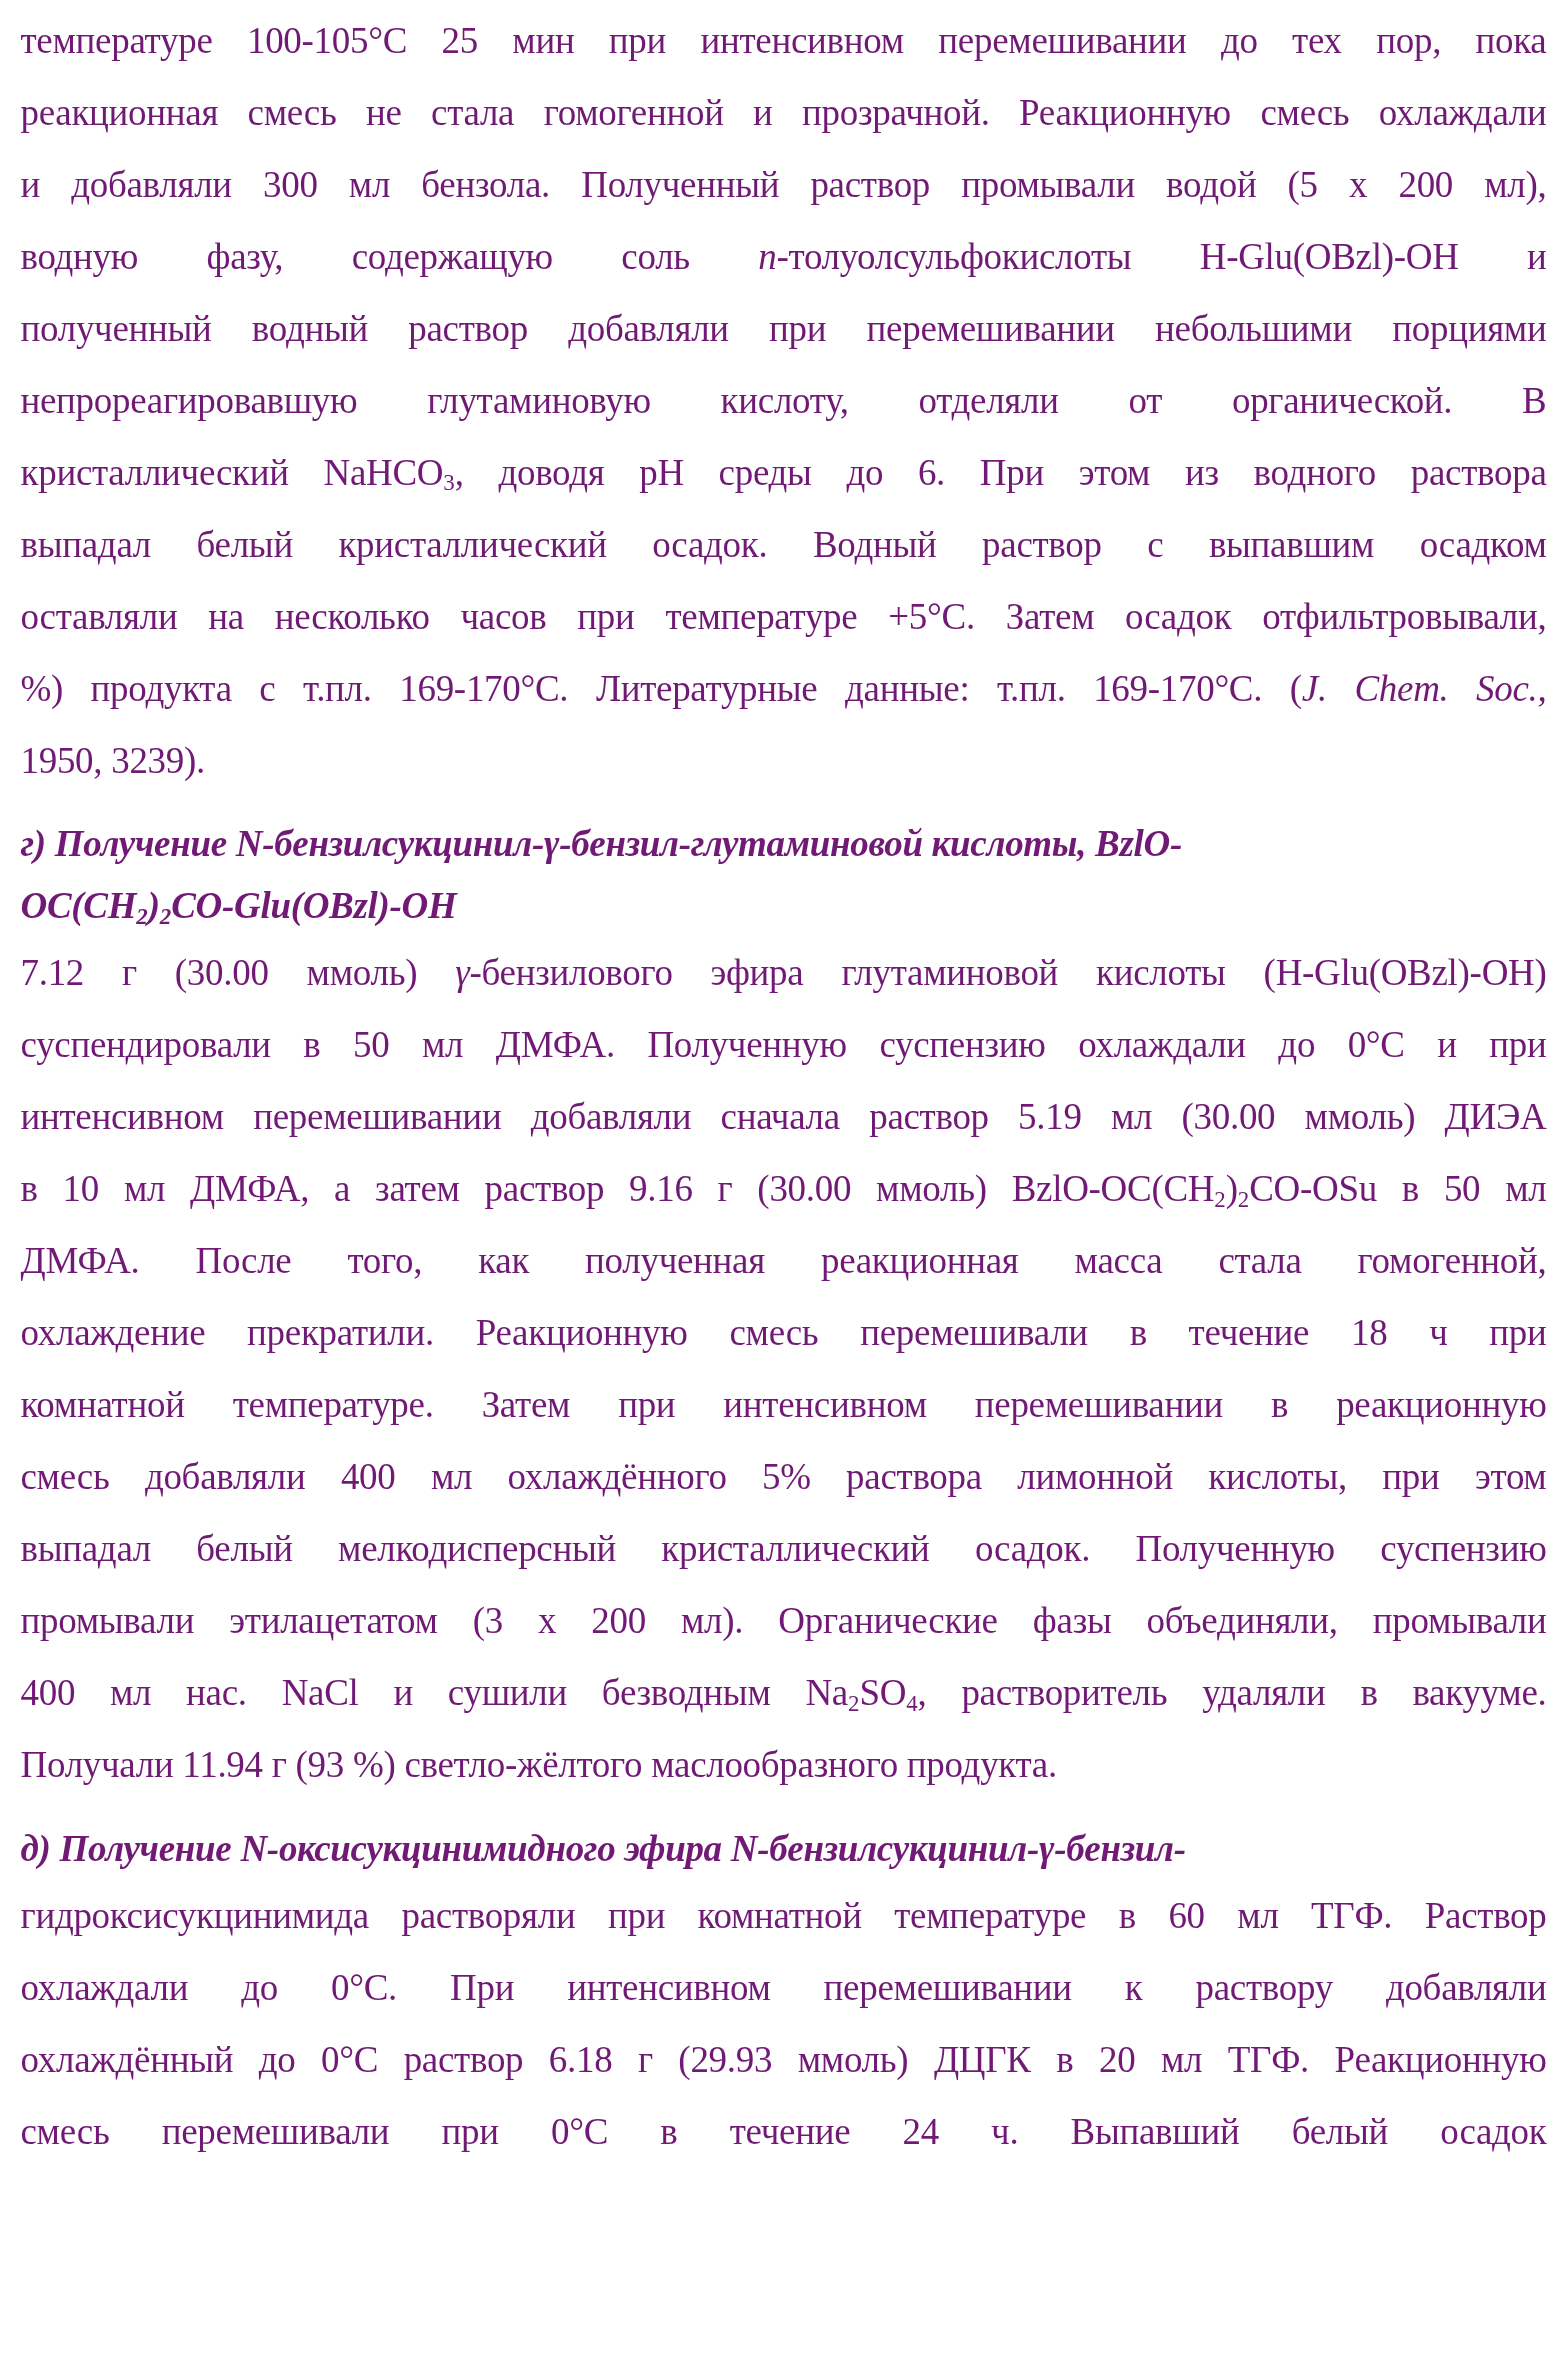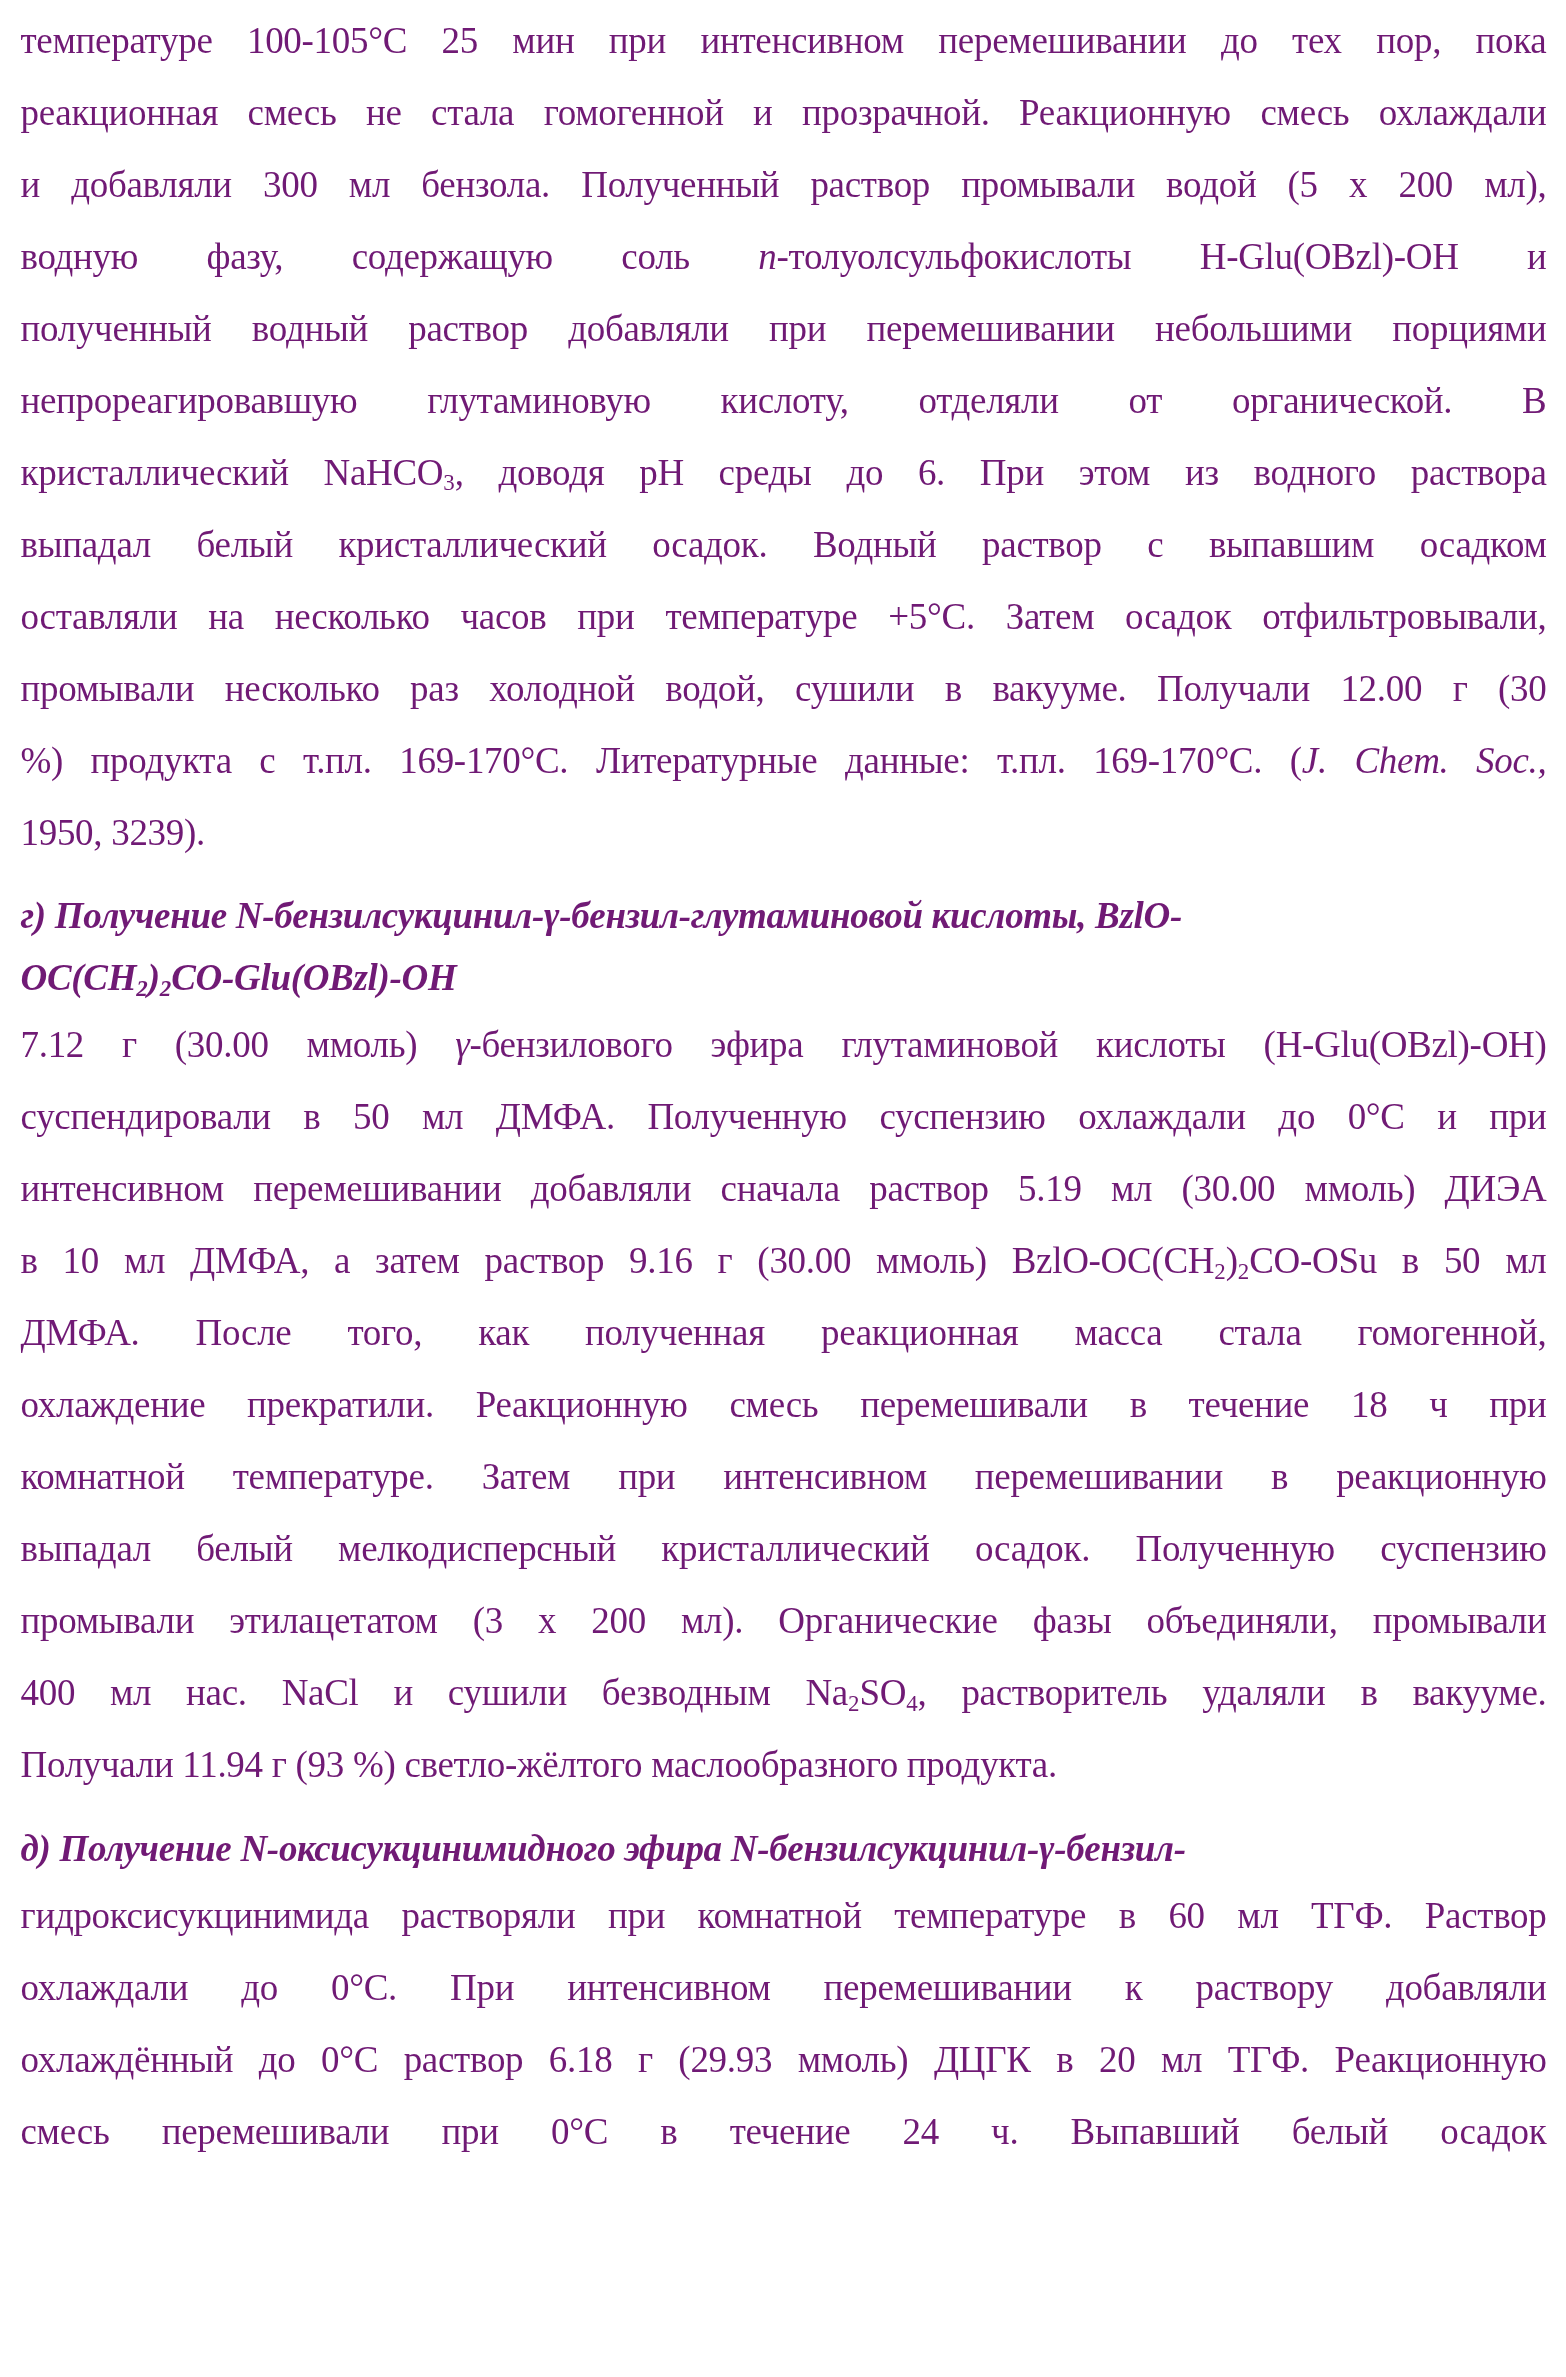--- a/index.html
+++ b/index.html
@@ -61,36 +61,36 @@
     <div class="block paragraph">
       <div class="line"><span>температуре 100-105°С 25 мин при интенсивном перемешивании до тех пор, пока</span></div>
       <div class="line"><span>реакционная смесь не стала гомогенной и прозрачной. Реакционную смесь охлаждали</span></div>
       <div class="line"><span>и добавляли 300 мл бензола. Полученный раствор промывали водой (5 х 200 мл),</span></div>
       <div class="line"><span>водную фазу, содержащую соль </span><span class="it">n</span><span>-толуолсульфокислоты H-Glu(OBzl)-OH и</span></div>
       <div class="line"><span>полученный водный раствор добавляли при перемешивании небольшими порциями</span></div>
       <div class="line"><span>непрореагировавшую глутаминовую кислоту, отделяли от органической. В</span></div>
       <div class="line"><span>кристаллический NaHCO</span><sub>3</sub><span>, доводя pH среды до 6. При этом из водного раствора</span></div>
       <div class="line"><span>выпадал белый кристаллический осадок. Водный раствор с выпавшим осадком</span></div>
       <div class="line"><span>оставляли на несколько часов при температуре +5°С. Затем осадок отфильтровывали,</span></div>
-      <div class="line"><span>промывали несколько раз холодной водой, сушили в вакууме. Получали 12.00 г (30</span></div>
       <div class="line"><span>%) продукта с т.пл. 169-170°С. Литературные данные: т.пл. 169-170°С.  (</span><span class="it">J. Chem. Soc.,</span></div>
       <div class="line left"><span>1950, 3239).</span></div>
     </div>
     <div class="block heading">
       <div class="line left"><span>г) Получение N-бензилсукцинил-γ-бензил-глутаминовой кислоты, BzlO-</span></div>
       <div class="line left"><span>OC(CH</span><sub>2</sub><span>)</span><sub>2</sub><span>CO-Glu(OBzl)-OH</span></div>
     </div>
     <div class="block paragraph">
       <div class="line"><span>7.12 г (30.00 ммоль) </span><span class="it">γ</span><span>-бензилового эфира глутаминовой кислоты (H-Glu(OBzl)-OH)</span></div>
       <div class="line"><span>суспендировали в 50 мл ДМФА. Полученную суспензию охлаждали до 0°С и при</span></div>
       <div class="line"><span>интенсивном перемешивании добавляли сначала раствор 5.19 мл (30.00 ммоль) ДИЭА</span></div>
       <div class="line"><span>в 10 мл ДМФА, а затем раствор 9.16 г (30.00 ммоль) BzlO-OC(CH</span><sub>2</sub><span>)</span><sub>2</sub><span>CO-OSu в 50 мл</span></div>
       <div class="line"><span>ДМФА. После того, как полученная реакционная масса стала гомогенной,</span></div>
       <div class="line"><span>охлаждение прекратили. Реакционную смесь перемешивали в течение 18 ч при</span></div>
       <div class="line"><span>комнатной температуре. Затем при интенсивном перемешивании в реакционную</span></div>
+      <div class="line"><span>смесь добавляли 400 мл охлаждённого 5% раствора лимонной кислоты, при этом</span></div>
       <div class="line"><span>выпадал белый мелкодисперсный кристаллический осадок. Полученную суспензию</span></div>
       <div class="line"><span>промывали этилацетатом (3 х 200 мл). Органические фазы объединяли, промывали</span></div>
       <div class="line"><span>400 мл нас. NaCl и сушили безводным Na</span><sub>2</sub><span>SO</span><sub>4</sub><span>, растворитель удаляли в вакууме.</span></div>
       <div class="line left"><span>Получали 11.94 г (93 %) светло-жёлтого маслообразного продукта.</span></div>
     </div>
     <div class="block heading">
       <div class="line left"><span>д) Получение N-оксисукцинимидного эфира N-бензилсукцинил-γ-бензил-</span></div>
     </div>
     <div class="block paragraph">
       <div class="line"><span>гидроксисукцинимида растворяли при комнатной температуре в 60 мл ТГФ. Раствор</span></div>

